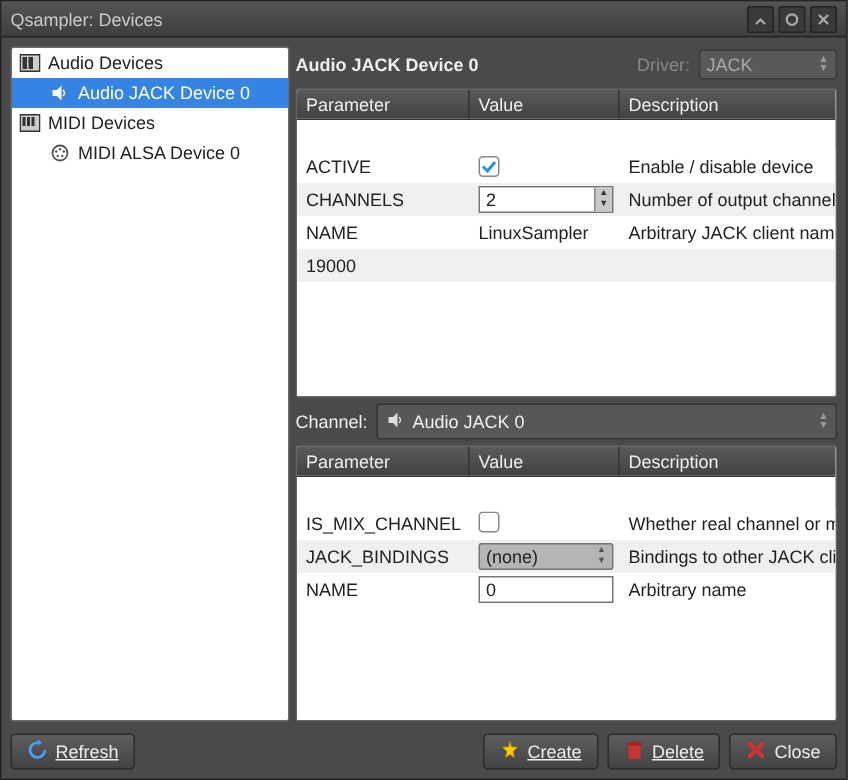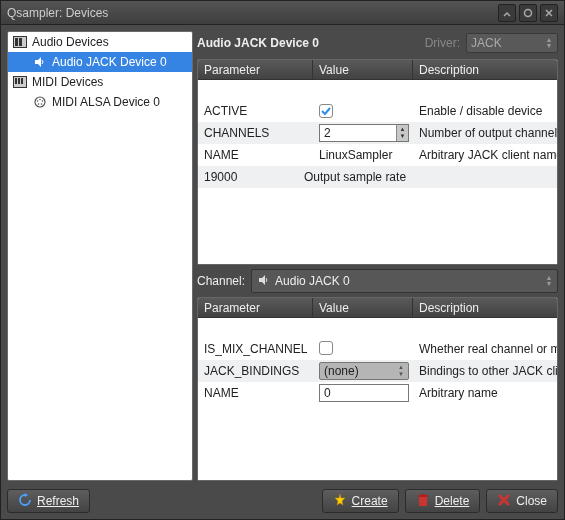--- a/index.html
+++ b/index.html
@@ -156,21 +156,20 @@
               </div>
               <div class="td d">Number of output channels</div>
             </div>
             <div class="tr">
               <div class="td p">NAME</div>
               <div class="td v">LinuxSampler</div>
               <div class="td d">Arbitrary JACK client name</div>
             </div>
             <div class="tr">
               <div class="td v">19000</div>
-              <div class="td d">Output sample rate</div>
             </div>
           </div>
       </div>
 
       <div class="channel-row">
         <span>Channel:</span>
         <div class="channel-combo">
           <span style="margin-right:5px">
             <svg width="12" height="12">
                 <path d="M1 4 L4 4 L7 1 L7 11 L4 8 L1 8 Z" fill="#ddd"></path>

